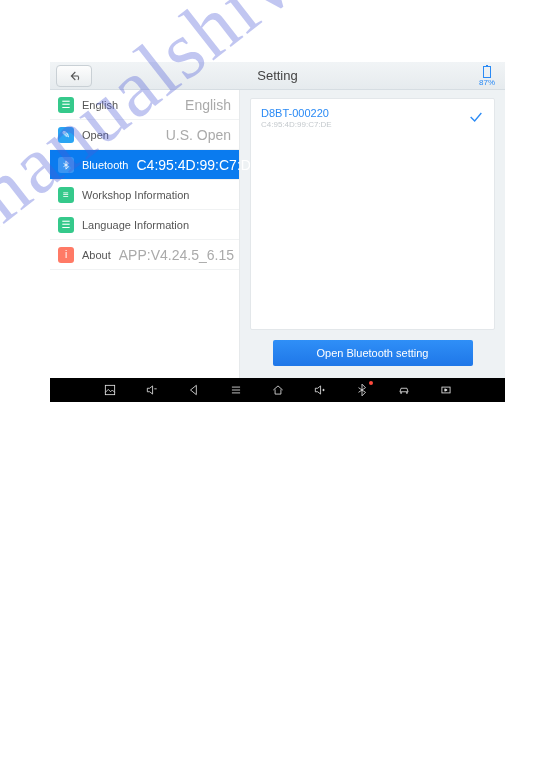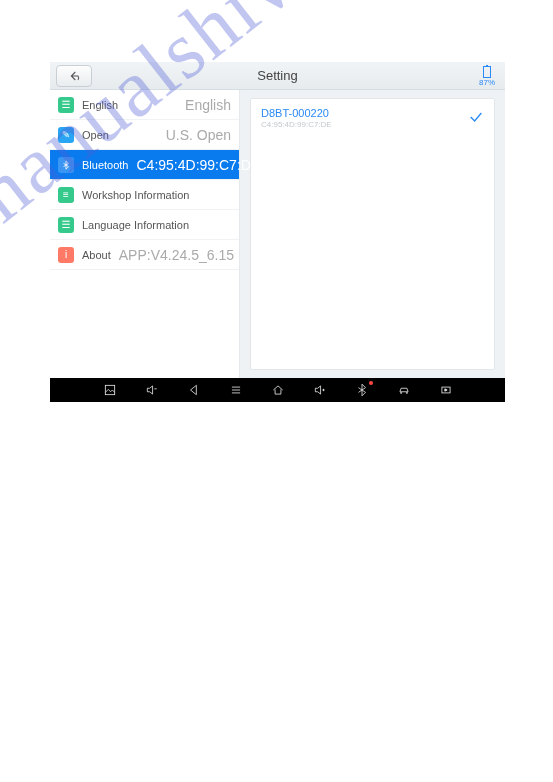--- a/index.html
+++ b/index.html
@@ -239,20 +239,21 @@
             <div class="dname">D8BT-000220</div>
             <div class="dmac">C4:95:4D:99:C7:DE</div>
           </div>
           <div class="check">
             <svg viewBox="0 0 24 24" width="16" height="16">
                 <path d="M4 12 L10 18 L20 6" stroke="#2a8af5" fill="none" stroke-width="2"></path>
               </svg>
           </div>
         </div>
       </div>
+      <button class="openbt">Open Bluetooth setting</button>
     </div>
 
   </div>
 
   <div class="navbar">
     <span class="nicon">
         <svg viewBox="0 0 24 24">
           <rect x="4" y="4" width="16" height="16"></rect>
           <path d="M4 16 L9 11 L13 15 L16 12 L20 16"></path>
         </svg>

